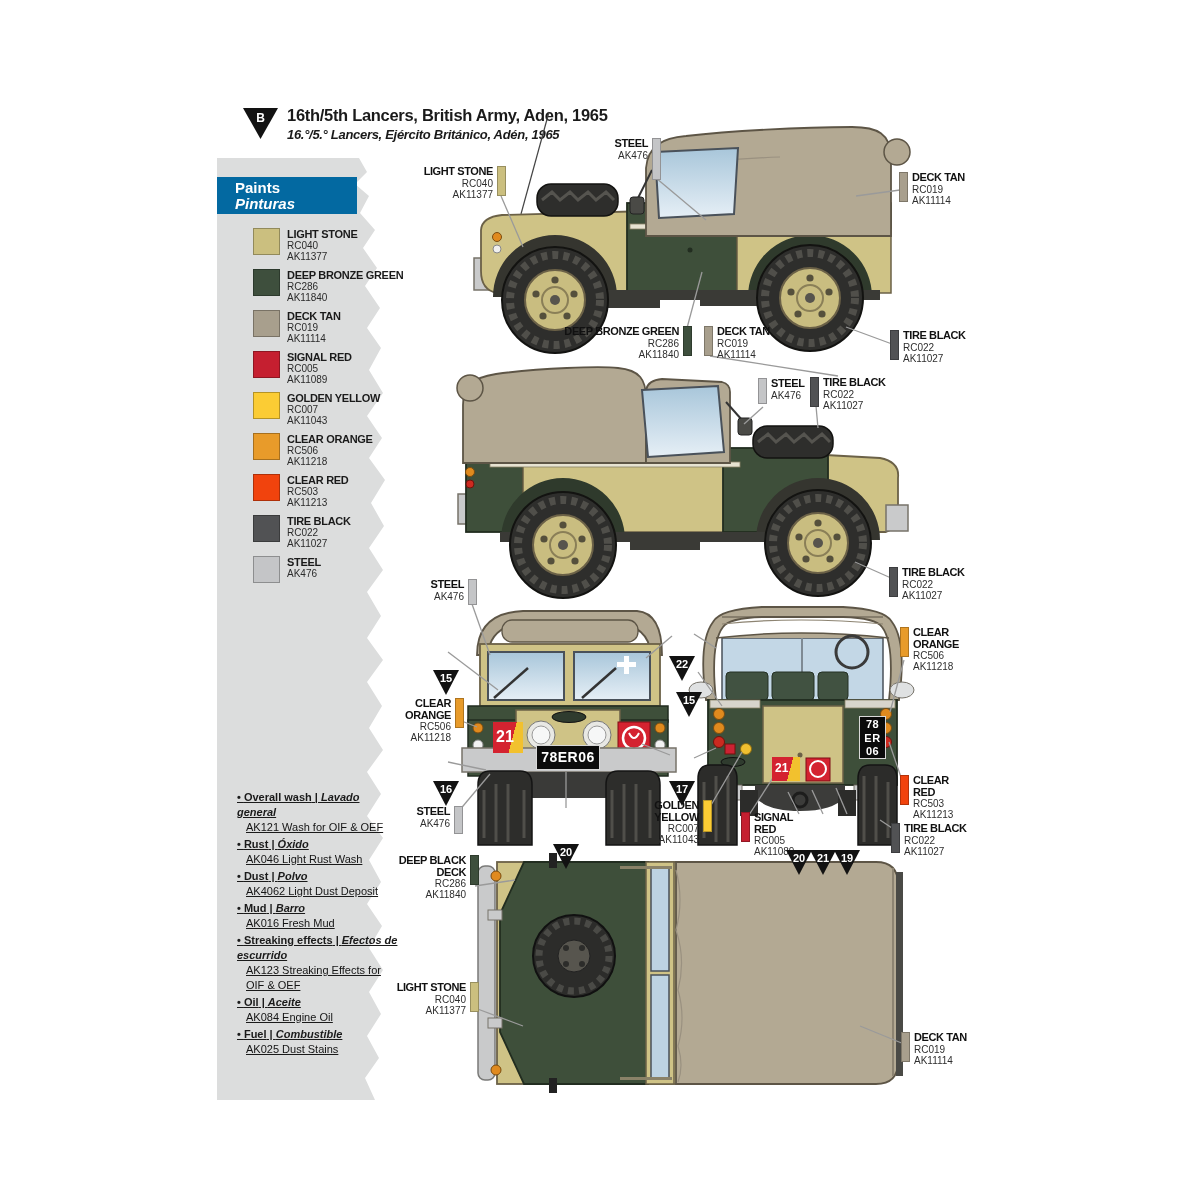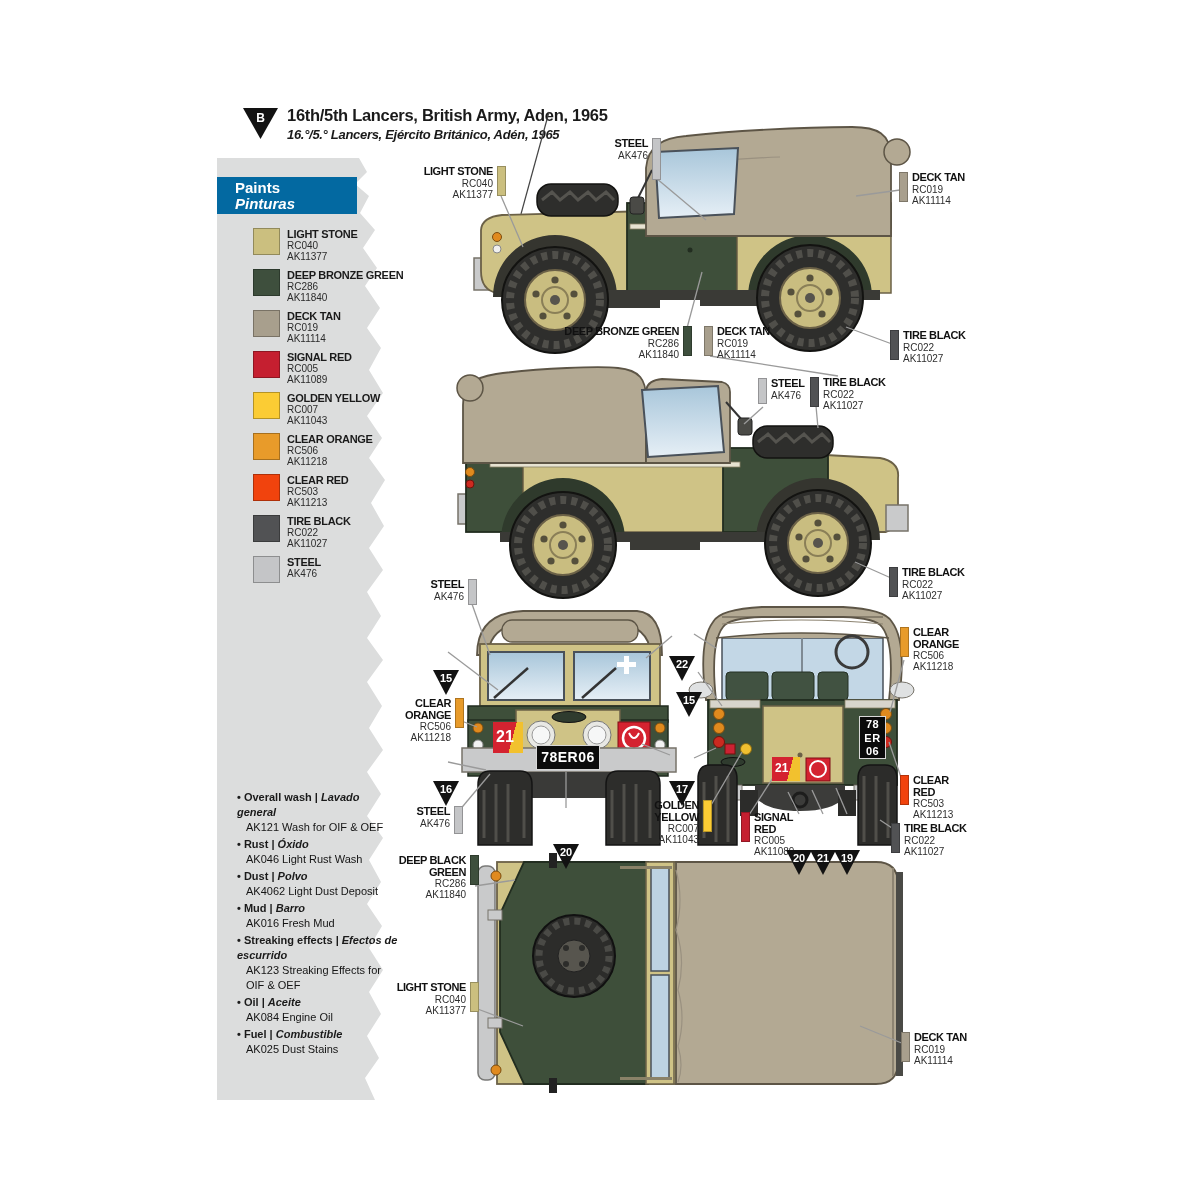--- a/index.html
+++ b/index.html
@@ -29,21 +29,21 @@
   #fin-head{top:650px;width:140px;height:105px;}
   #fin-head .fh{padding:10px 8px 0 16px;font-weight:bold;font-size:13.5px;line-height:15px;}
   #fin-head .fh.es{font-style:italic;padding-top:7px;}
   
   #paints-list{position:absolute;left:253px;top:228px;display:flex;flex-direction:column;gap:7px;z-index:2;}
   .paint-item{display:flex;gap:7px;align-items:flex-start;}
   .swatch{width:27px;height:27px;border:1px solid rgba(0,0,0,.28);box-sizing:border-box;flex:0 0 auto;}
   .p-name{font-weight:bold;font-size:11px;line-height:12px;letter-spacing:-0.3px;}
   .p-code{font-size:10px;line-height:11px;color:#2b2b2b;}
   
-  #fin-list{position:absolute;left:237px;top:790px;width:162px;z-index:2;}
+  #fin-list{position:absolute;left:237px;top:790px;width:162px;z-index:2;text-decoration:underline;}
   .fin-item{margin-bottom:2px;}
   .fin-lab{font-weight:bold;font-size:11px;line-height:15px;}
   .fin-lab::before{content:"• ";}
   .fin-es{font-style:italic;}
   .fin-prod{font-size:11px;line-height:15px;padding-left:9px;color:#141414;}
   
   #art{position:absolute;left:0;top:0;z-index:1;}
   
   .callout{position:absolute;display:flex;gap:4px;align-items:flex-start;z-index:5;}
   .callout .txt{display:flex;flex-direction:column;}
@@ -531,21 +531,21 @@
     <div class="txt">
         <span class="cl-n">SIGNAL</span>
         <span class="cl-n">RED</span>
         <span class="cl-c">RC005</span>
         <span class="cl-c">AK11089</span>
       </div>
   </div>
   <div class="callout ls" style="right:721px;top:855px">
     <div class="txt">
         <span class="cl-n">DEEP BLACK</span>
-        <span class="cl-n">GREEN</span>
+        <span class="cl-n">DECK</span>
         <span class="cl-c">RC286</span>
         <span class="cl-c">AK11840</span>
       </div>
     <div class="cl-bar" style="height: 30px; background-color: rgb(62, 79, 61);"></div>
   </div>
   <div class="callout ls" style="right:721px;top:982px">
     <div class="txt">
         <span class="cl-n">LIGHT STONE</span>
         <span class="cl-c">RC040</span>
         <span class="cl-c">AK11377</span>

